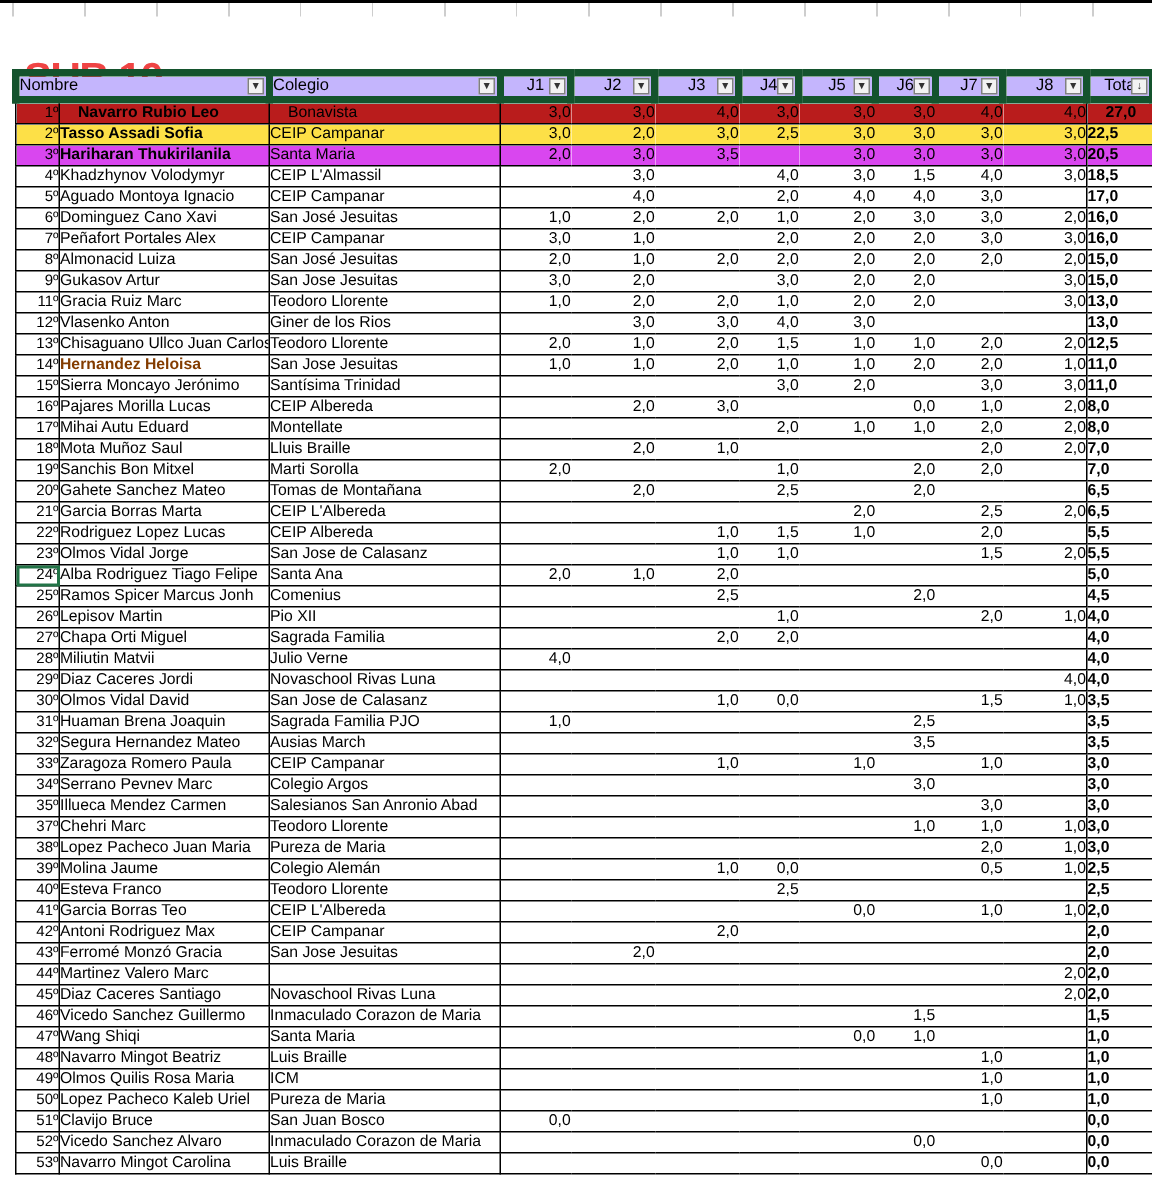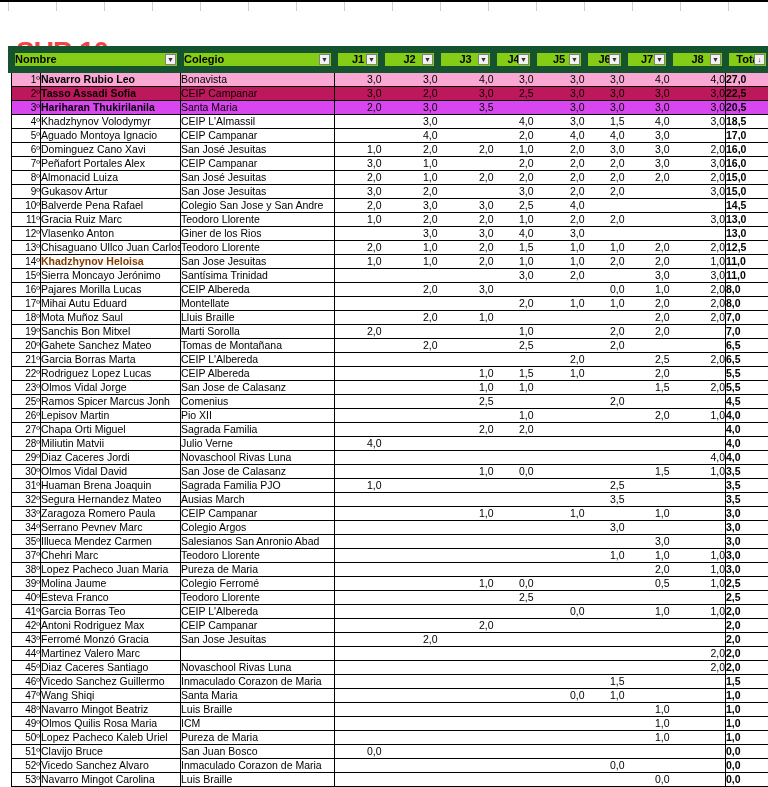--- a/index.html
+++ b/index.html
@@ -28,23 +28,23 @@
     border-collapse:collapse;table-layout:fixed;
     width:758px;
     font-size:10.5px;color:#000;
   }
   table.grid td, table.grid th{
     padding:0;margin:0;overflow:hidden;white-space:nowrap;
     line-height:13px;height:13px;
   }
   
   thead th{
-    border:7px solid #14532d;
-    font-weight:bold;font-size:11px;text-align:left;
-    position:relative;background:#84cc16;height:13px;
+    border:5px solid #14532d;
+    font-weight:normal;font-size:11px;text-align:left;
+    position:relative;background:#c4b5fd;height:13px;
   }
   th.h-nombre{padding-left:48px;}
   th.h-col{padding-left:4px;}
   th.h-num{text-align:center;padding-right:12px;}
   .filter-btn{
     position:absolute;right:1px;top:1px;width:11px;height:11px;
     border:1px solid #808080;background:#f2f2f2;color:#333;
     font-size:7px;line-height:10px;text-align:center;box-sizing:border-box;
   }
   
@@ -57,22 +57,22 @@
   td.rank.selected{
     outline:2px solid #217346;outline-offset:-2px;
   }
   td.name{padding-left:4px;border-right:1px solid #000;}
   td.school{padding-left:4px;border-right:1px solid #000;}
   td.score{text-align:right;padding-right:7px;}
   td.total{
     border-left:1px solid #000;border-right:1px solid #000;
     padding-right:8px;font-weight:bold;
   }
-  tr.fill-gold td{background:#f9a8d4;}
-  tr.fill-silver td{background:#be185d;}
+  tr.fill-gold td{background:#b91c1c;padding-left:12px;}
+  tr.fill-silver td{background:#fde047;}
   tr.fill-bronze td{background:#d946ef;}
   tr.bold-name td.name{font-weight:bold;}
   td.name.hl{font-weight:bold;color:#833C00;}
   tbody tr:last-child td{border-bottom:1px solid #000;}
 </style>
 </head>
 <body>
 
 <div class="sheet">
   <div class="top-gridlines"></div>
@@ -235,34 +235,20 @@
           <td class="score">2,0</td>
           <td class="score"></td>
           <td class="score">3,0</td>
           <td class="score">2,0</td>
           <td class="score">2,0</td>
           <td class="score"></td>
           <td class="score">3,0</td>
           <td class="total">15,0</td>
         </tr>
         <tr>
-          <td class="rank">10º</td>
-          <td class="name">Balverde Pena Rafael</td>
-          <td class="school">Colegio San Jose y San Andre</td>
-          <td class="score">2,0</td>
-          <td class="score">3,0</td>
-          <td class="score">3,0</td>
-          <td class="score">2,5</td>
-          <td class="score">4,0</td>
-          <td class="score"></td>
-          <td class="score"></td>
-          <td class="score"></td>
-          <td class="total">14,5</td>
-        </tr>
-        <tr>
           <td class="rank">11º</td>
           <td class="name">Gracia Ruiz Marc</td>
           <td class="school">Teodoro Llorente</td>
           <td class="score">1,0</td>
           <td class="score">2,0</td>
           <td class="score">2,0</td>
           <td class="score">1,0</td>
           <td class="score">2,0</td>
           <td class="score">2,0</td>
           <td class="score"></td>
@@ -292,21 +278,21 @@
           <td class="score">2,0</td>
           <td class="score">1,5</td>
           <td class="score">1,0</td>
           <td class="score">1,0</td>
           <td class="score">2,0</td>
           <td class="score">2,0</td>
           <td class="total">12,5</td>
         </tr>
         <tr>
           <td class="rank">14º</td>
-          <td class="name hl">Khadzhynov Heloisa</td>
+          <td class="name hl">Hernandez Heloisa</td>
           <td class="school">San Jose Jesuitas</td>
           <td class="score">1,0</td>
           <td class="score">1,0</td>
           <td class="score">2,0</td>
           <td class="score">1,0</td>
           <td class="score">1,0</td>
           <td class="score">2,0</td>
           <td class="score">2,0</td>
           <td class="score">1,0</td>
           <td class="total">11,0</td>
@@ -431,20 +417,34 @@
           <td class="score"></td>
           <td class="score">1,0</td>
           <td class="score">1,0</td>
           <td class="score"></td>
           <td class="score"></td>
           <td class="score">1,5</td>
           <td class="score">2,0</td>
           <td class="total">5,5</td>
         </tr>
         <tr>
+          <td class="rank selected">24º</td>
+          <td class="name">Alba Rodriguez Tiago Felipe</td>
+          <td class="school">Santa Ana</td>
+          <td class="score">2,0</td>
+          <td class="score">1,0</td>
+          <td class="score">2,0</td>
+          <td class="score"></td>
+          <td class="score"></td>
+          <td class="score"></td>
+          <td class="score"></td>
+          <td class="score"></td>
+          <td class="total">5,0</td>
+        </tr>
+        <tr>
           <td class="rank">25º</td>
           <td class="name">Ramos Spicer Marcus Jonh</td>
           <td class="school">Comenius</td>
           <td class="score"></td>
           <td class="score"></td>
           <td class="score">2,5</td>
           <td class="score"></td>
           <td class="score"></td>
           <td class="score">2,0</td>
           <td class="score"></td>
@@ -615,21 +615,21 @@
           <td class="score"></td>
           <td class="score"></td>
           <td class="score"></td>
           <td class="score">2,0</td>
           <td class="score">1,0</td>
           <td class="total">3,0</td>
         </tr>
         <tr>
           <td class="rank">39º</td>
           <td class="name">Molina Jaume</td>
-          <td class="school">Colegio Ferromé</td>
+          <td class="school">Colegio Alemán</td>
           <td class="score"></td>
           <td class="score"></td>
           <td class="score">1,0</td>
           <td class="score">0,0</td>
           <td class="score"></td>
           <td class="score"></td>
           <td class="score">0,5</td>
           <td class="score">1,0</td>
           <td class="total">2,5</td>
         </tr>

